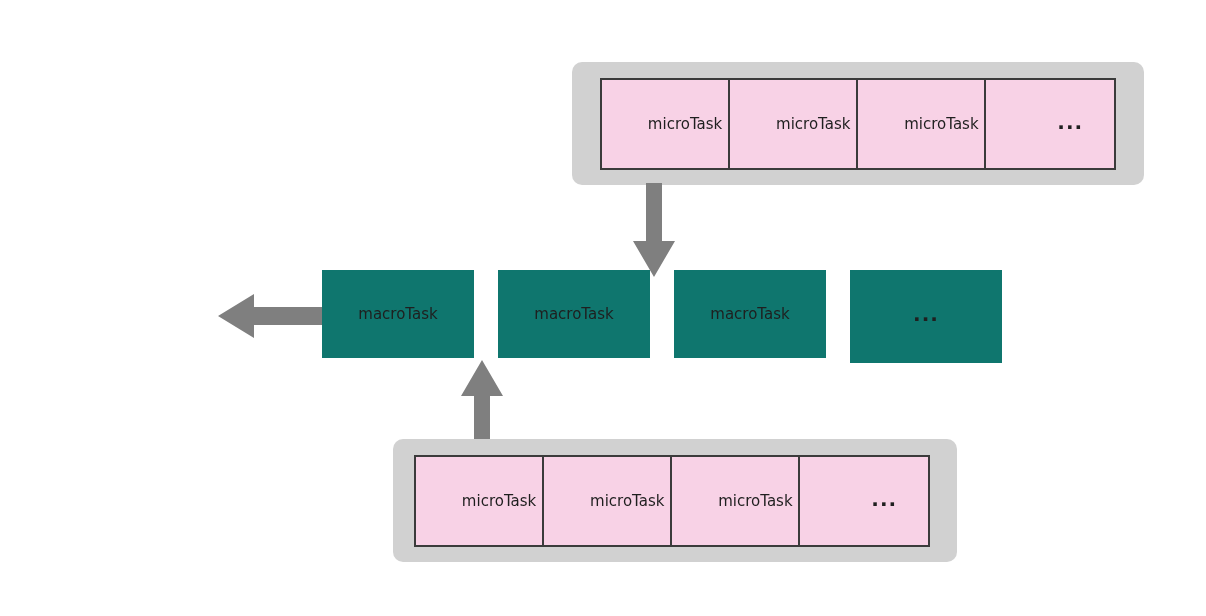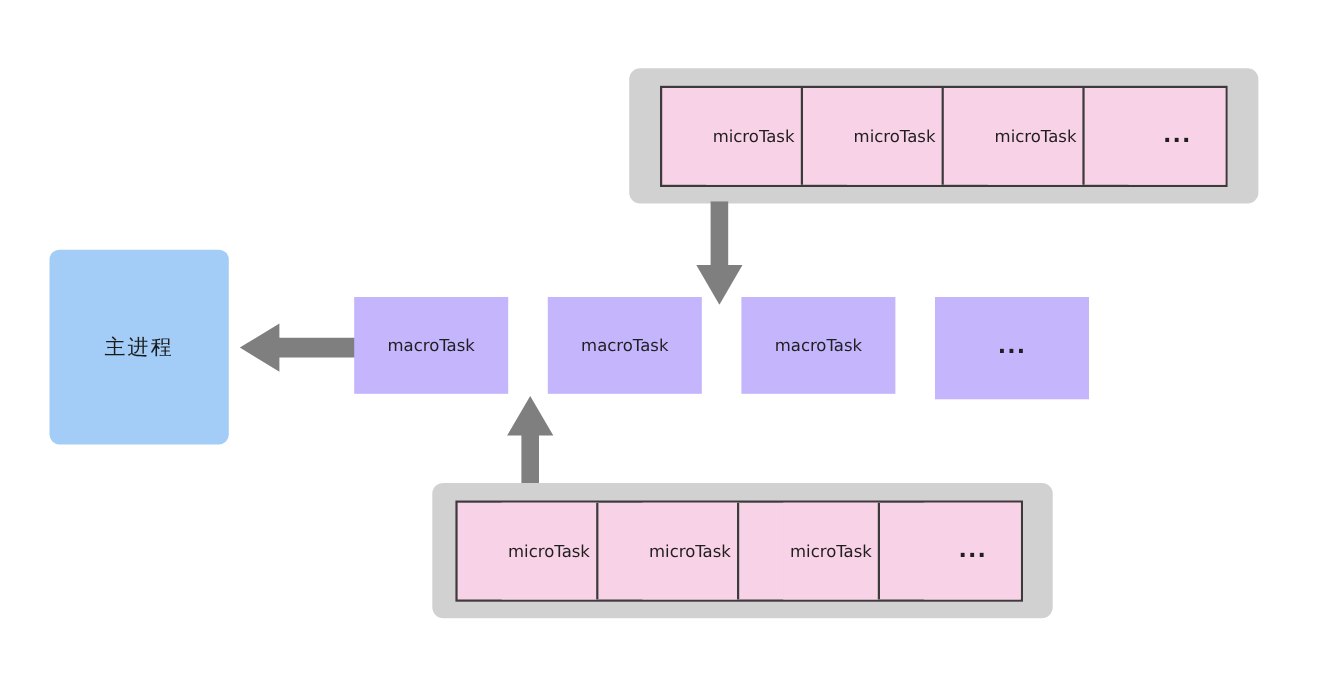--- a/index.html
+++ b/index.html
@@ -109,23 +109,23 @@
   .macro-row {
     position: absolute;
     left: 322px;
     top: 270px;
     width: 660px;
     height: 88px;
   }
   .macro-task {
     position: absolute;
     top: 0;
-    width: 140px;
+    width: 152px;
     height: 88px;
-    background: #c4b5fd;
+    background: #0f766e;
     display: flex;
     align-items: center;
     justify-content: center;
     font-size: 15px;
     color: #1f1f1f;
     font-family: "DejaVu Sans", sans-serif;
   }
   .macro-task.ellipsis {
     font-size: 20px;
     font-weight: bold;
@@ -140,23 +140,20 @@
 
   #arrow-left   { left: 218px; top: 290px;  width: 108px; height: 52px; }
   #arrow-down   { left: 630px; top: 183px;  width: 48px;  height: 94px; }
   #arrow-up     { left: 458px; top: 360px;  width: 48px;  height: 84px; }
 </style>
 </head>
 <body>
 
 <div id="canvas">
 
-  <div class="main-process">
-    <span class="label">主进程</span>
-  </div>
 
   <div class="arrow" id="arrow-left">
     <svg width="108" height="52" viewBox="0 0 108 52" xmlns="http://www.w3.org/2000/svg">
       <polygon points="0,26 36,4 36,17 108,17 108,35 36,35 36,48" fill="#7f7f7f"></polygon>
     </svg>
   </div>
 
   <div class="queue-container" id="queue-top">
     <div class="queue-inner">
       <div class="queue-cell">

